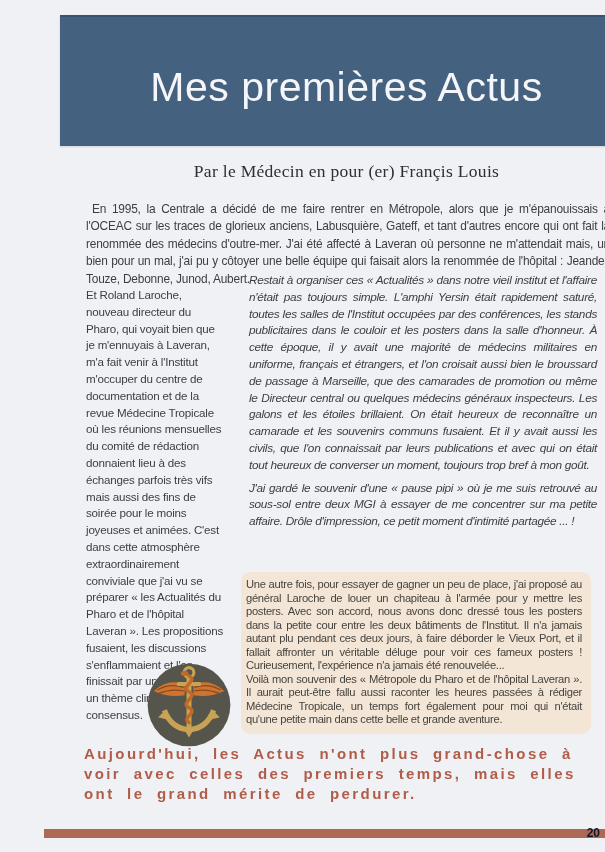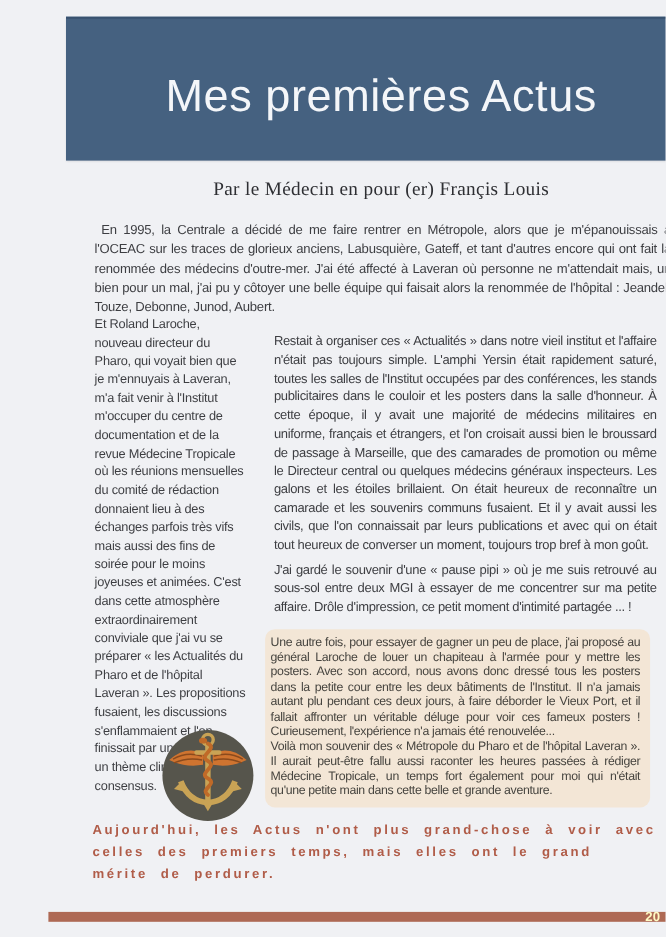--- a/index.html
+++ b/index.html
@@ -44,21 +44,21 @@
   }
 
   
   .leftcol{
     position:absolute;left:42px;top:287px;width:140px;
   }
   .leftcol p{margin:0;font-size:11.6px;line-height:16.8px;letter-spacing:-0.2px;text-align:left;}
 
   
   .rightcol{
-    position:absolute;left:205px;top:302px;width:348px;
+    position:absolute;left:205px;top:272px;width:348px;font-style:italic;
   }
   .rightcol p{margin:0 0 6px 0;font-size:11.8px;line-height:16.8px;letter-spacing:-0.3px;text-align:justify;}
 
   
   .highlight-box{
     position:absolute;left:197px;top:572px;width:350px;
     box-sizing:border-box;
     background:#f3e6d6;
     border-radius:9px;
     padding:6px 9px 7px 5px;
@@ -71,34 +71,34 @@
   
   .emblem{
     position:absolute;left:101px;top:661px;width:88px;height:88px;
   }
   .emblem svg{width:100%;height:100%;display:block;}
 
   
   .closing{
     position:absolute;left:40px;top:744px;width:516px;
     margin:0;
-    font-size:12px;font-weight:bold;
+    font-size:15px;font-weight:bold;
     letter-spacing:2.4px;word-spacing:6px;
     line-height:20px;
     color:#b05c48;
   }
 
   
   .footerbar{
     position:absolute;left:0;top:829px;width:589px;height:9px;
     background:#ae6954;
   }
   .footerbar .pagenum{
     position:absolute;right:33px;top:-2px;
-    font-size:12px;font-weight:bold;color:#fef9c3;line-height:12px;
+    font-size:12px;font-weight:bold;color:#0f172a;line-height:12px;
   }
 
   
   .scan-edge{
     position:absolute;left:597px;top:48px;width:1px;height:772px;
     background:#d9dade;
   }
 </style>
 </head>
 <body>

